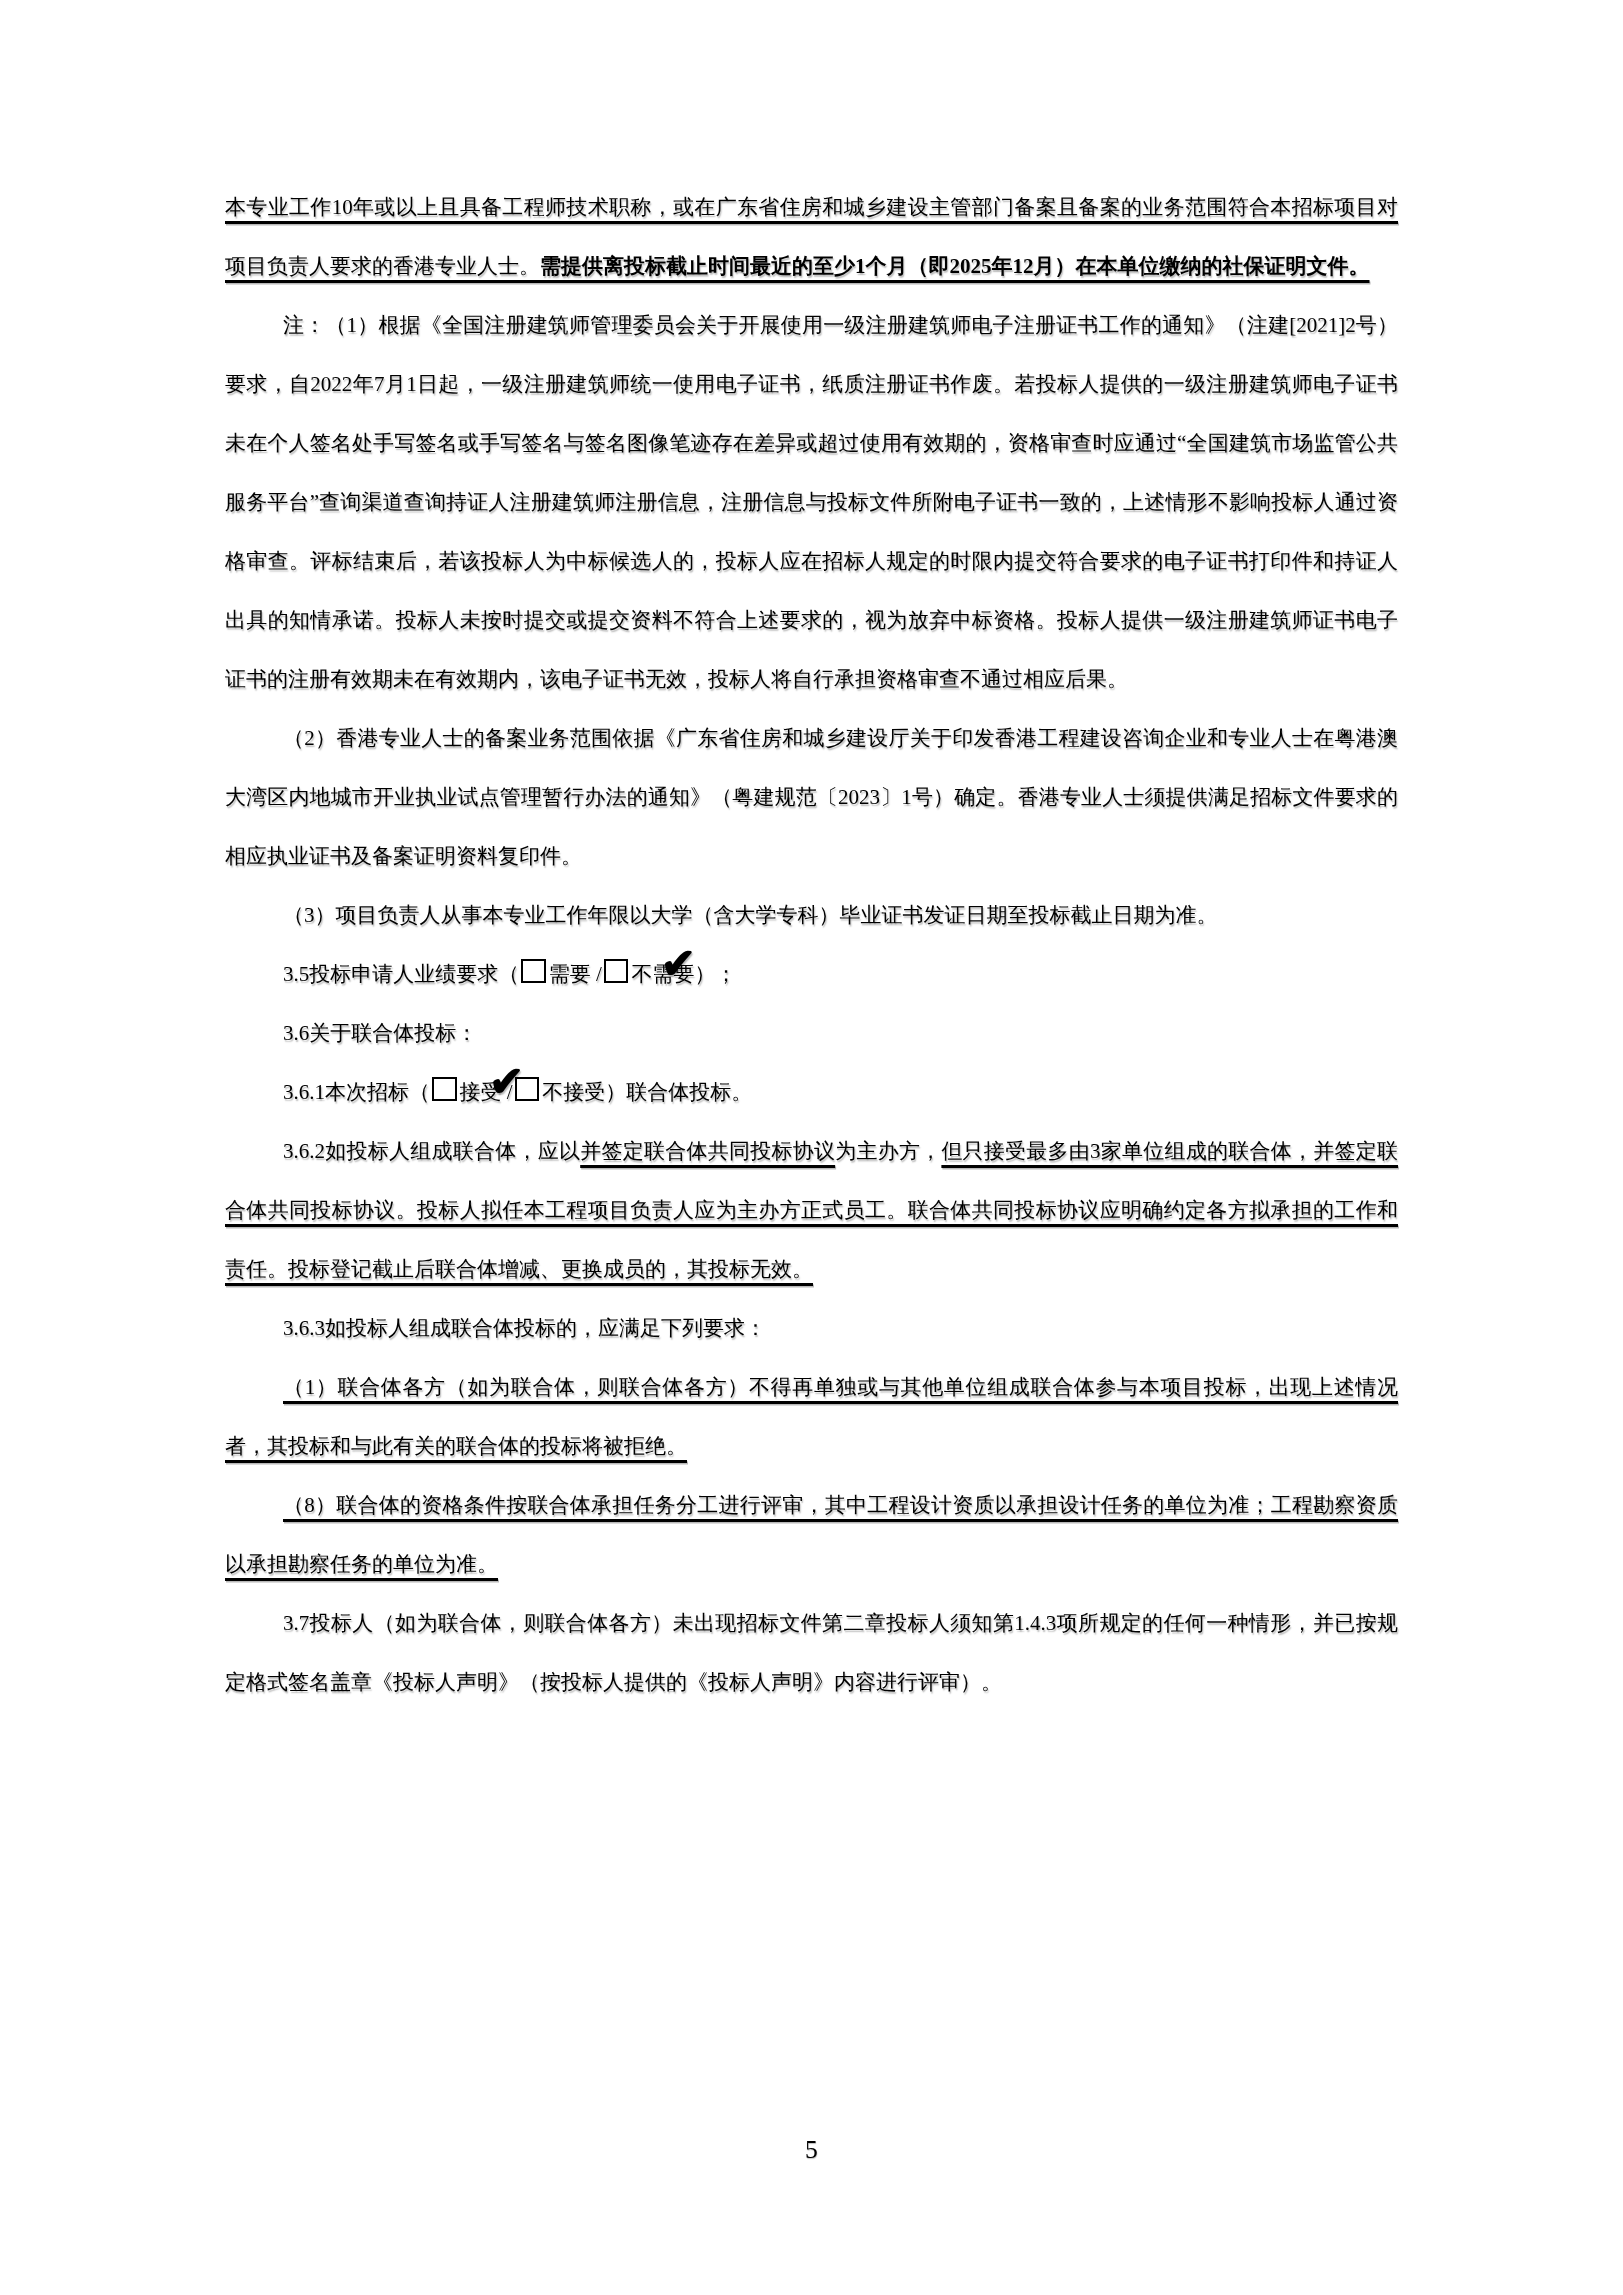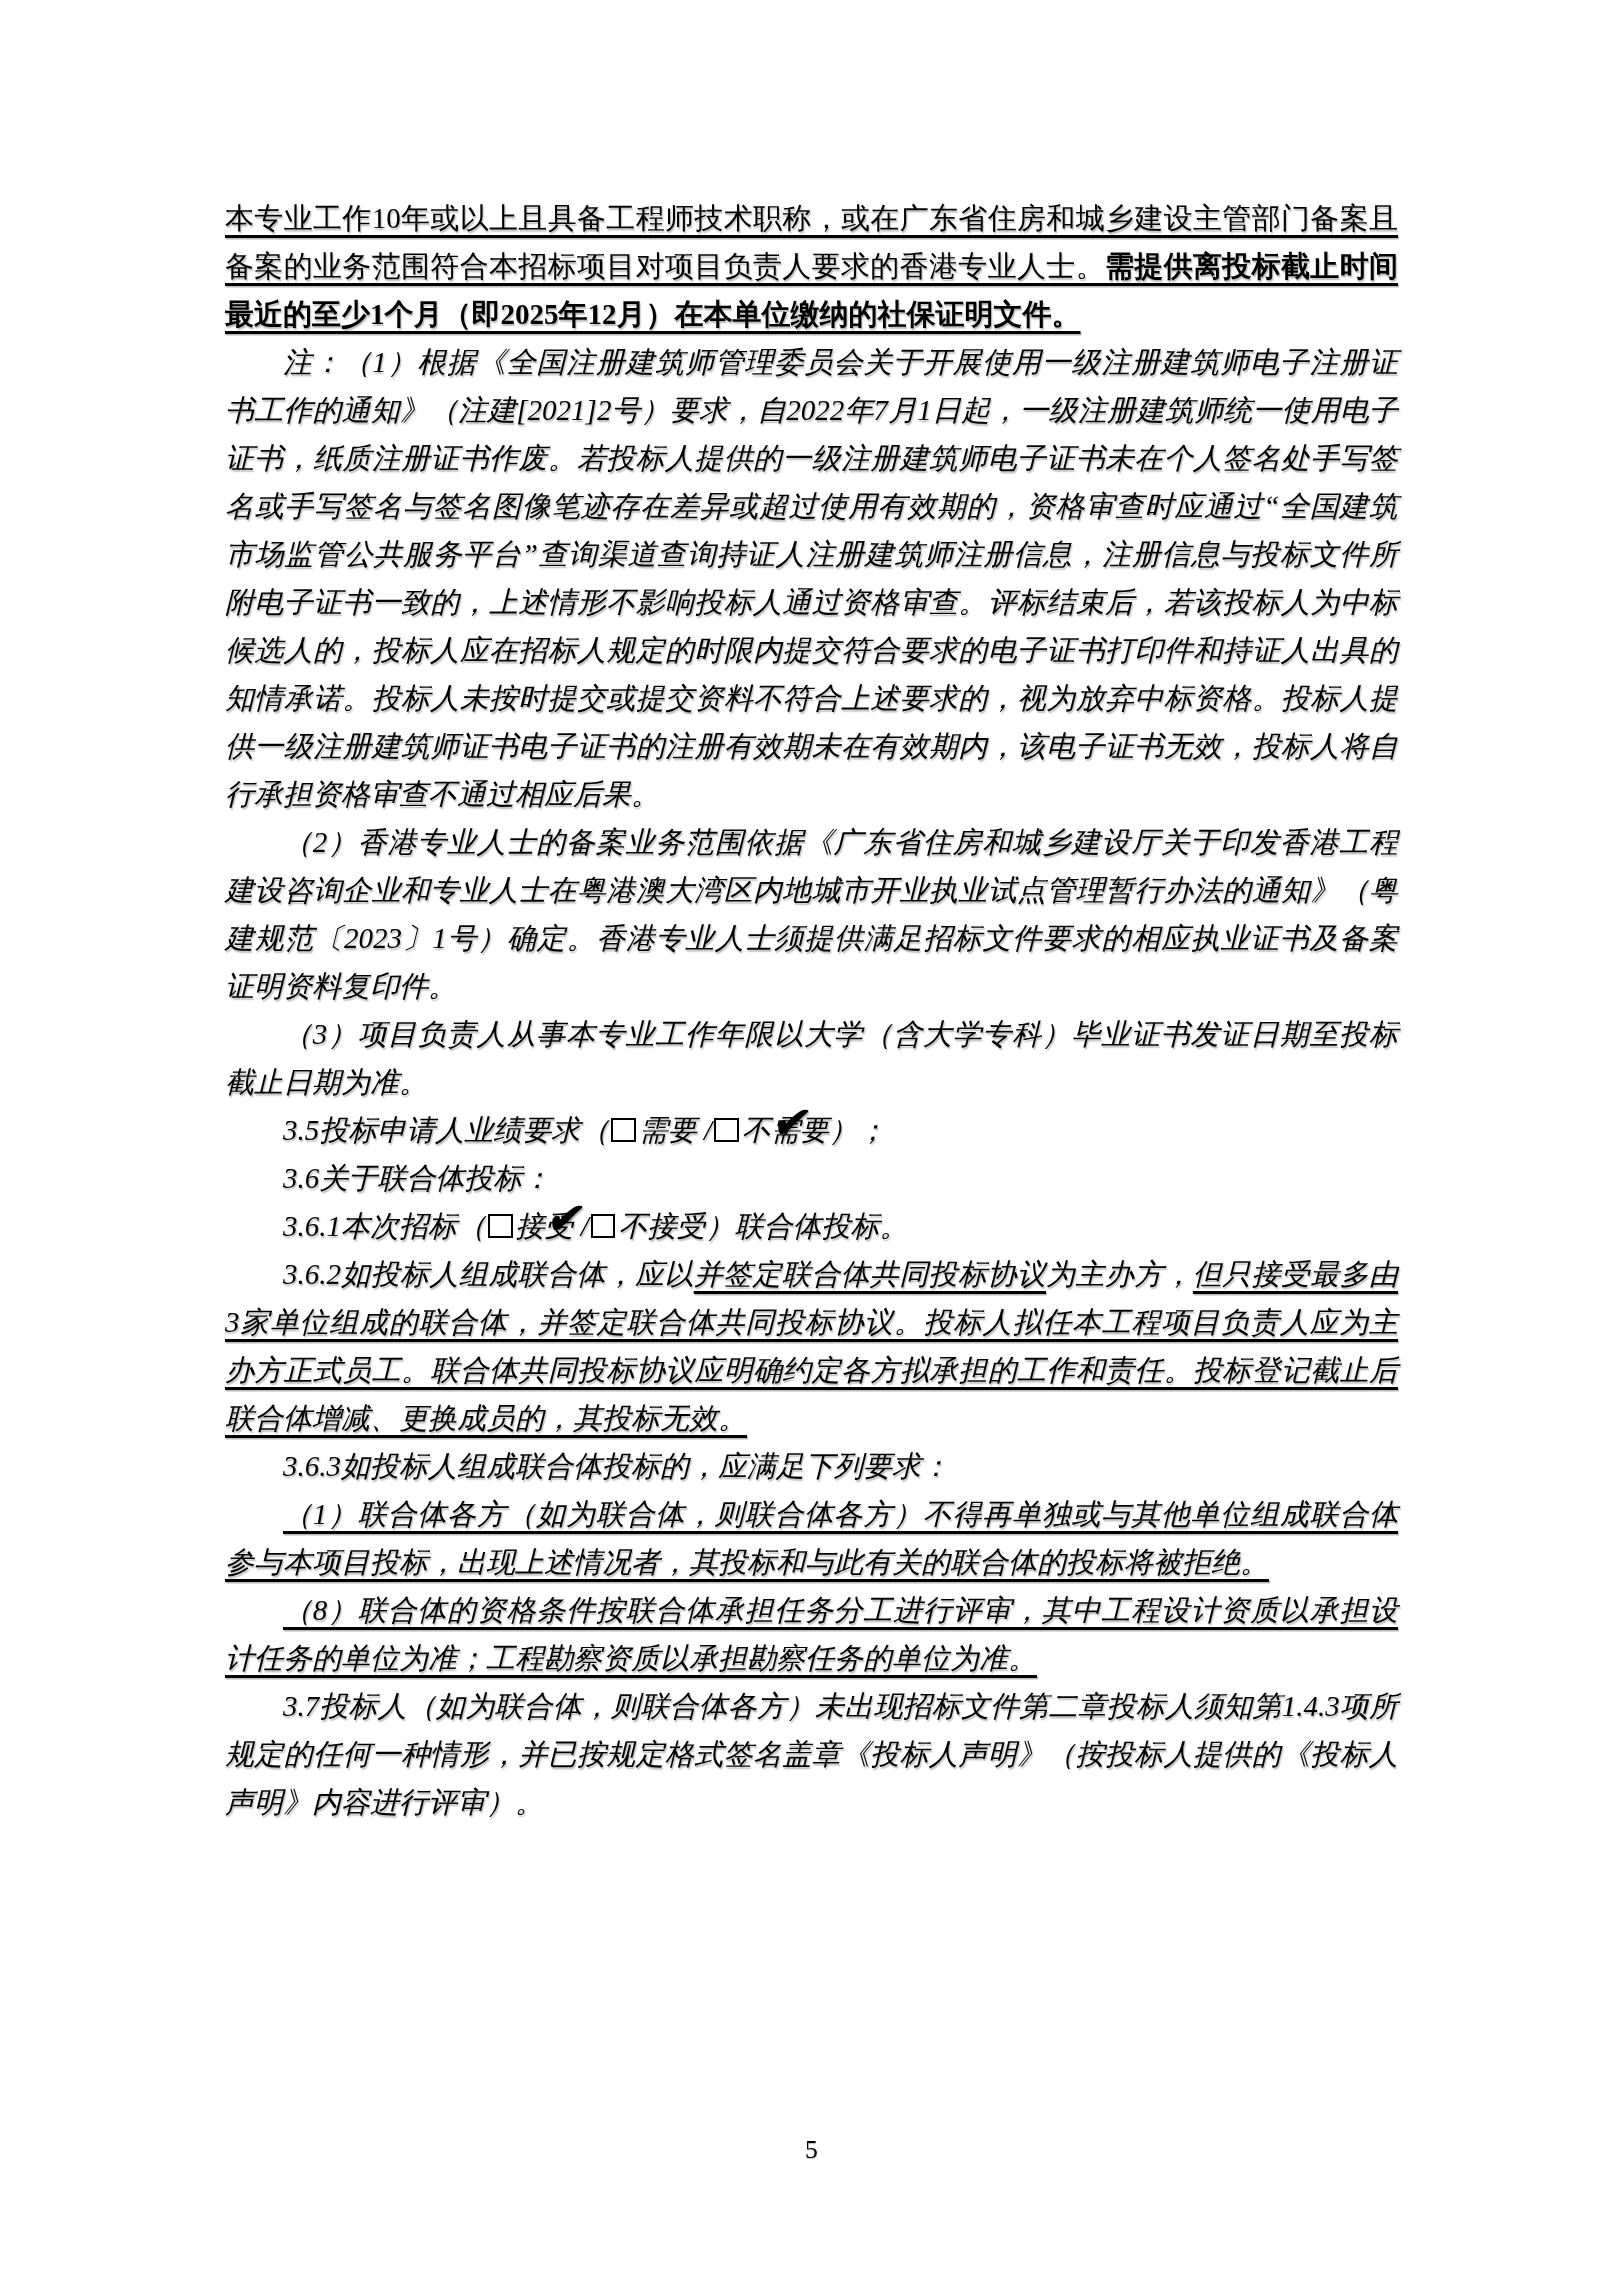--- a/index.html
+++ b/index.html
@@ -7,29 +7,29 @@
     width: 1623px;
     height: 2295px;
     position: relative;
     background: #ffffff;
     color: #000000;
     font-family: "Liberation Serif", "DejaVu Serif", serif;
   }
   .doc {
     position: absolute;
     left: 225px;
-    top: 194px;
+    top: 178px;
     width: 1173px;
-    font-size: 29px;
-    line-height: 48px;
+    font-size: 21px;
+    line-height: 59px;
     text-align: justify;
     text-shadow: 1px 1.5px 1.5px rgba(0,0,0,0.28);
   }
   .doc p { margin: 0; padding: 0; }
-  .doc p.indent { text-indent: 58px; font-style: italic; }
+  .doc p.indent { text-indent: 58px; }
   .b { font-weight: bold; }
   .u {
     text-decoration: underline;
     text-decoration-thickness: 2.6px;
     text-underline-offset: 7.2px;
   }
   .cb {
     display: inline-block;
     box-sizing: border-box;
     width: 24.5px;

